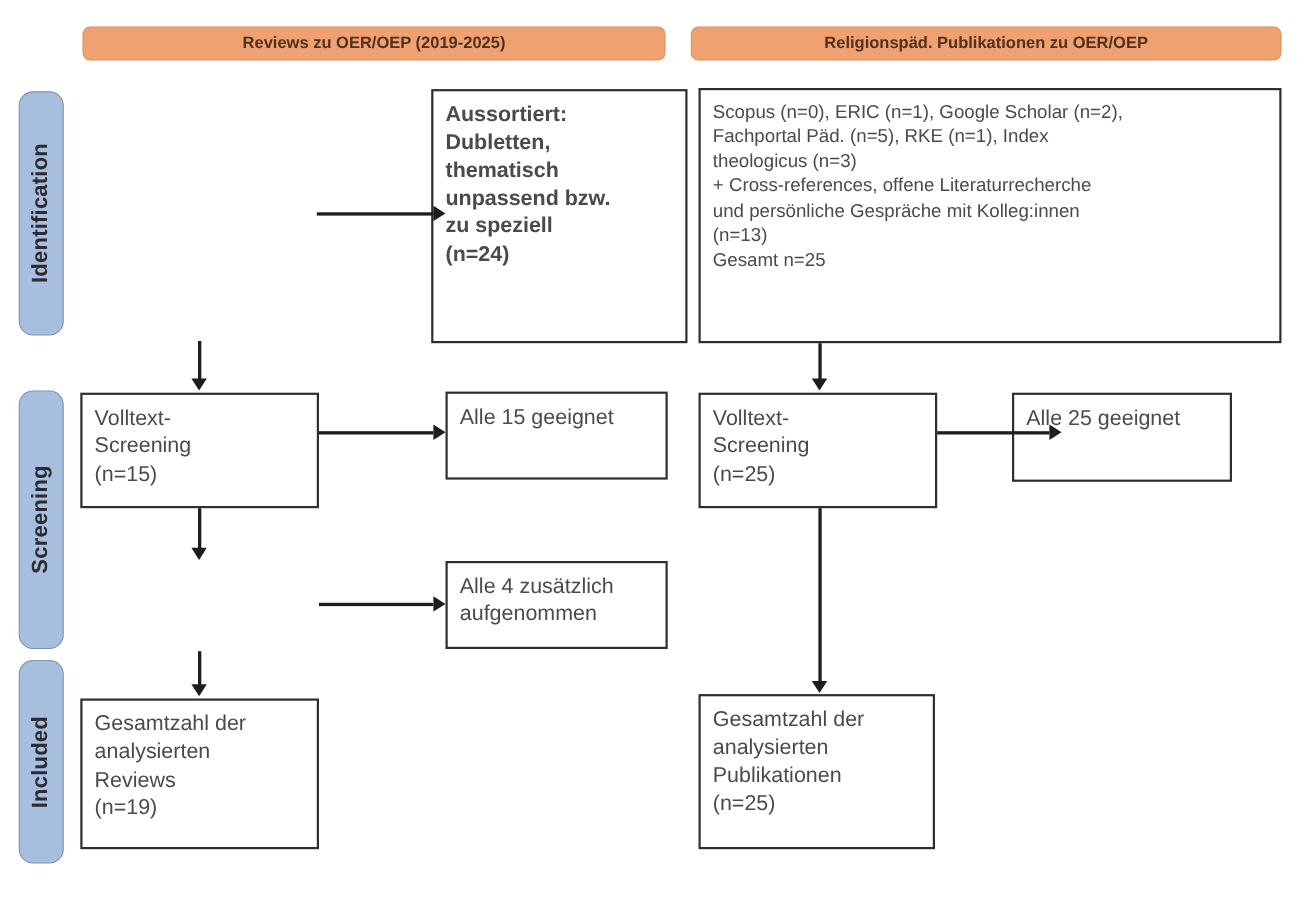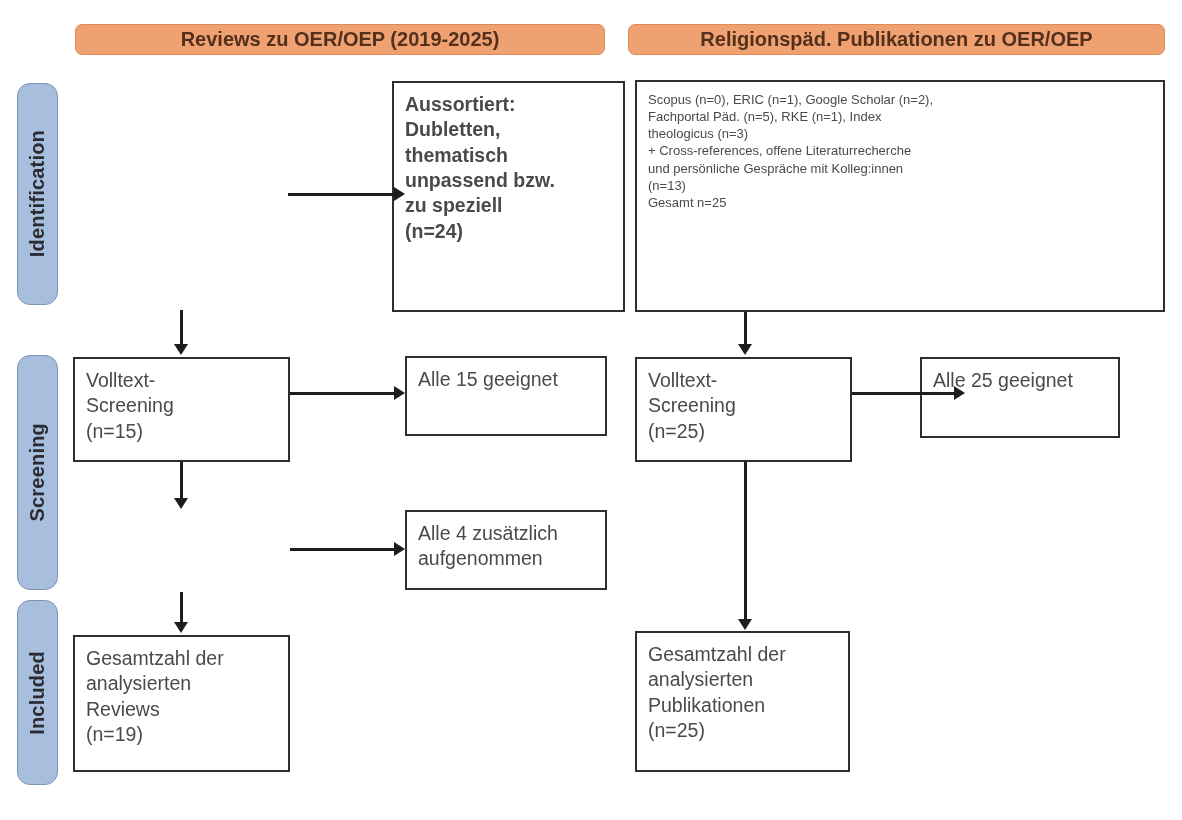--- a/index.html
+++ b/index.html
@@ -44,42 +44,42 @@
     height:31px;
     background:#efa172;
     border:1px solid #e08b56;
     border-radius:7px;
     box-sizing:border-box;
     display:flex;
     align-items:center;
     justify-content:center;
   }
   .col-header .hdr-text{
-    font-size:20px;
+    font-size:15px;
     font-weight:bold;
     color:#53301c;
     white-space:nowrap;
   }
 
   
   .fbox{
     position:absolute;
     background:#ffffff;
     border:2.5px solid #2e2e2e;
     box-sizing:border-box;
     padding:9px 10px 6px 11px;
   }
   .fbox .btxt{
     font-size:19.5px;
     line-height:1.30;
     color:#4a4a4a;
     white-space:pre-line;
     display:block;
   }
-  .fbox.wide .btxt{ font-size:13px; line-height:1.32; }
+  .fbox.wide .btxt{ font-size:17px; line-height:1.32; }
 
   
   .vline{
     position:absolute;
     width:3px;
     background:#1d1d1d;
   }
   .hline{
     position:absolute;
     height:3px;

